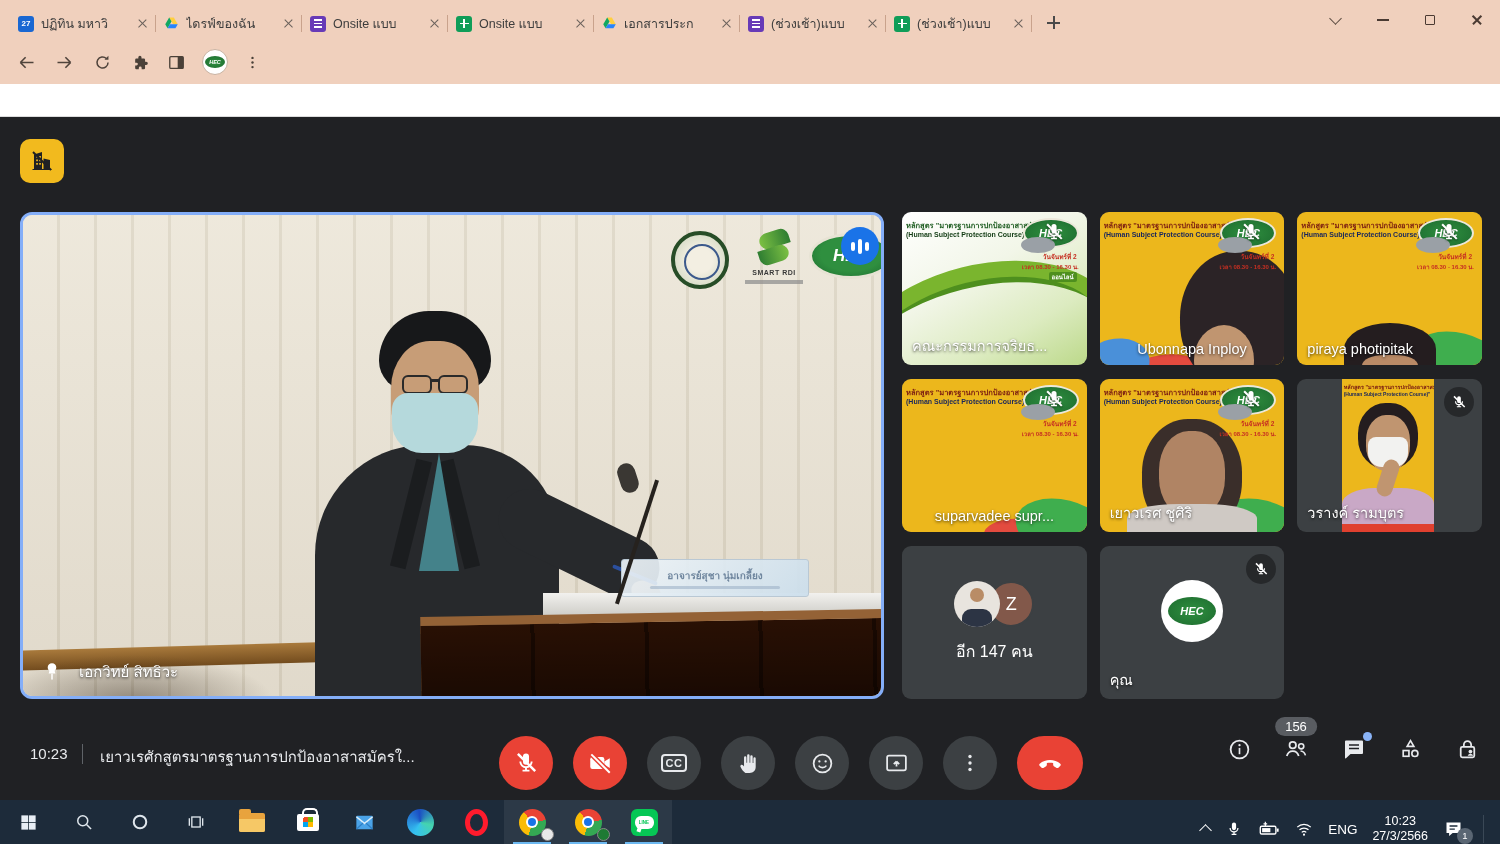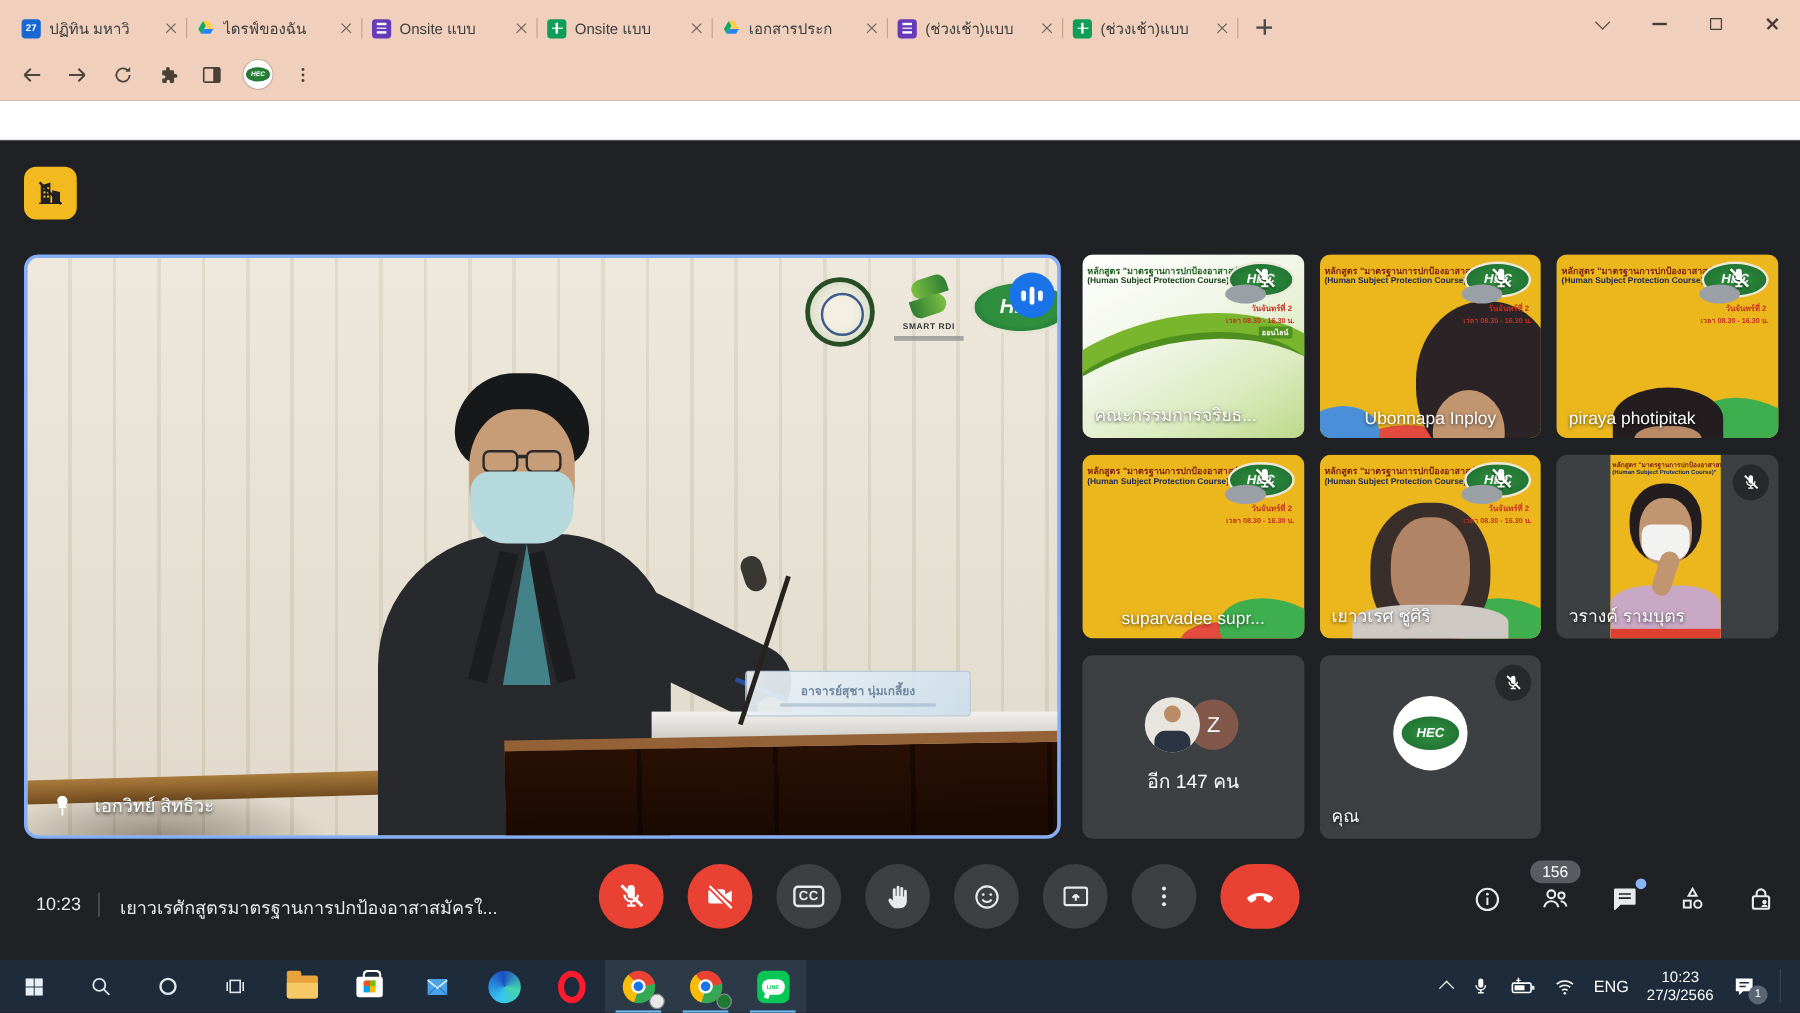--- a/index.html
+++ b/index.html
@@ -147,32 +147,32 @@
 .ov2{width:46px;height:46px;border-radius:50%;background:#82584a;color:#fff;font-size:18px;display:flex;align-items:center;justify-content:center;margin-left:-12px;border:2px solid #3c4043}
 .ovlabel{color:#fff;font-size:16px;font-weight:500}
 .youc{position:absolute;left:50%;top:34px;transform:translateX(-50%);width:62px;height:62px;border-radius:50%;background:#fff;display:flex;align-items:center;justify-content:center}
 .youc i{display:flex;width:48px;height:28px;border-radius:50%;background:radial-gradient(#2f8f3f,#1d6b2f);color:#fff;font-size:11px;font-weight:bold;font-style:italic;align-items:center;justify-content:center}
 
 
 .ctrl{position:absolute;left:0;top:595px;width:1500px;height:88px;color:#e8eaed}
 .ctime{position:absolute;left:30px;top:33px;font-size:15px}
 .cdiv{position:absolute;left:82px;top:32px;width:1px;height:20px;background:#5f6368}
 .ctitle{position:absolute;left:100px;top:33px;font-size:15px;max-width:380px;overflow:hidden;white-space:nowrap}
-.btns{position:absolute;left:499px;top:8px;display:flex;gap:20px;align-items:flex-end}
+.btns{position:absolute;left:499px;top:24px;display:flex;gap:20px;align-items:flex-end}
 .cbtn{width:54px;height:54px;border-radius:50%;background:#3c4043;display:flex;align-items:center;justify-content:center;color:#e8eaed}
 .cbtn.red{background:#e94235;color:#fff}
 .cbtn.end{width:66px;border-radius:27px;background:#e94235;color:#fff}
 .cclab{border:2px solid #e8eaed;border-radius:4px;font-size:11px;font-weight:bold;padding:1px 3px;letter-spacing:.5px}
 .ricons{position:absolute;right:20px;top:24px;display:flex;gap:31px;align-items:center}
 .ric{position:relative;width:26px;height:26px;color:#e8eaed;display:flex;align-items:center;justify-content:flex-end}
 .badge156{position:absolute;top:-19px;left:50%;transform:translateX(-50%);background:rgba(95,99,104,.9);color:#fff;font-size:13px;padding:2px 10px;border-radius:12px;white-space:nowrap}
 .bluedot{position:absolute;top:-4px;right:-6px;width:9px;height:9px;border-radius:50%;background:#8ab4f8}
 
 
-.taskbar{position:absolute;left:0;top:800px;width:1500px;height:44px;background:#1d2b3a;display:flex;align-items:center}
+.taskbar{position:absolute;left:0;top:800px;width:1500px;height:44px;background:#1d2b3a;display:flex;align-items:flex-end}
 .tb{width:56px;height:44px;display:flex;align-items:center;justify-content:center;position:relative;flex:none;color:#dfe6ec}
 .tb.active{background:rgba(255,255,255,.07)}
 .tb.active::after{content:"";position:absolute;left:9px;right:9px;bottom:0;height:2.5px;background:#6cb8f0}
 .folder{width:26px;height:19px;background:#e8a33d;border-radius:2px;position:relative}
 .folder::before{content:"";position:absolute;left:0;top:-4px;width:12px;height:5px;background:#e8a33d;border-radius:2px 2px 0 0}
 .folder::after{content:"";position:absolute;left:0;bottom:0;width:26px;height:13px;background:#f6c866;border-radius:0 0 2px 2px}
 .store{width:22px;height:17px;background:#fff;border-radius:2px;position:relative;display:flex;align-items:center;justify-content:center}
 .store::before{content:"";position:absolute;top:-6px;left:5px;width:12px;height:8px;border:2px solid #fff;border-bottom:none;border-radius:5px 5px 0 0}
 .store i{width:10px;height:10px;background:conic-gradient(#7fba00 0 25%,#ffb900 25% 50%,#00a4ef 50% 75%,#f25022 75%)}
 .edge{width:27px;height:27px;border-radius:50%;background:conic-gradient(from 210deg,#35c1f1,#1b4fc4 40%,#45d3ae 70%,#35c1f1)}

